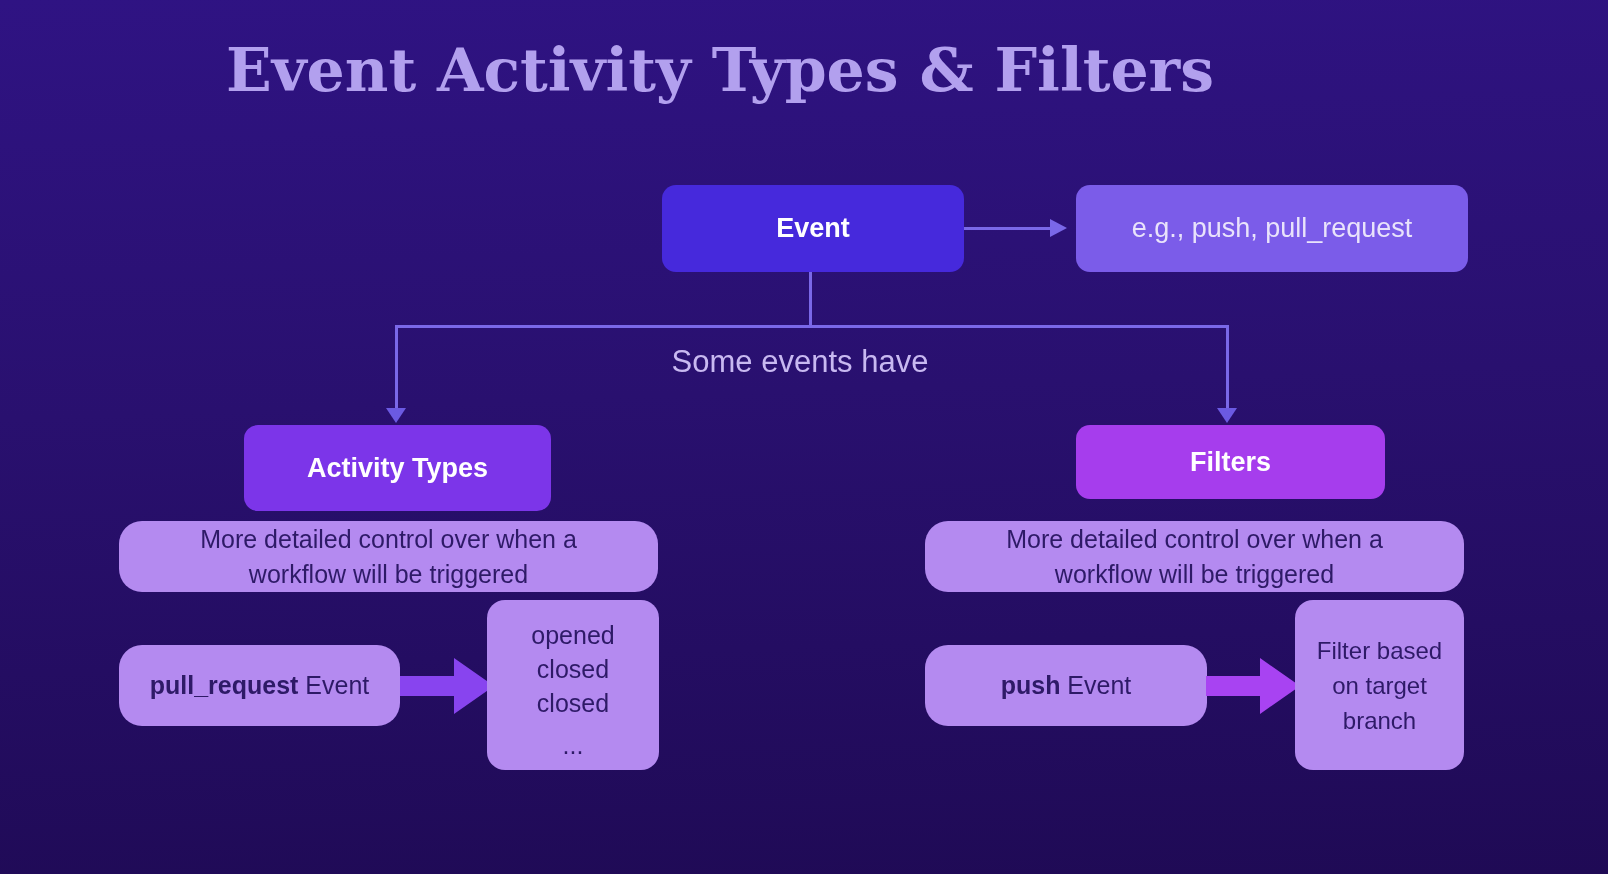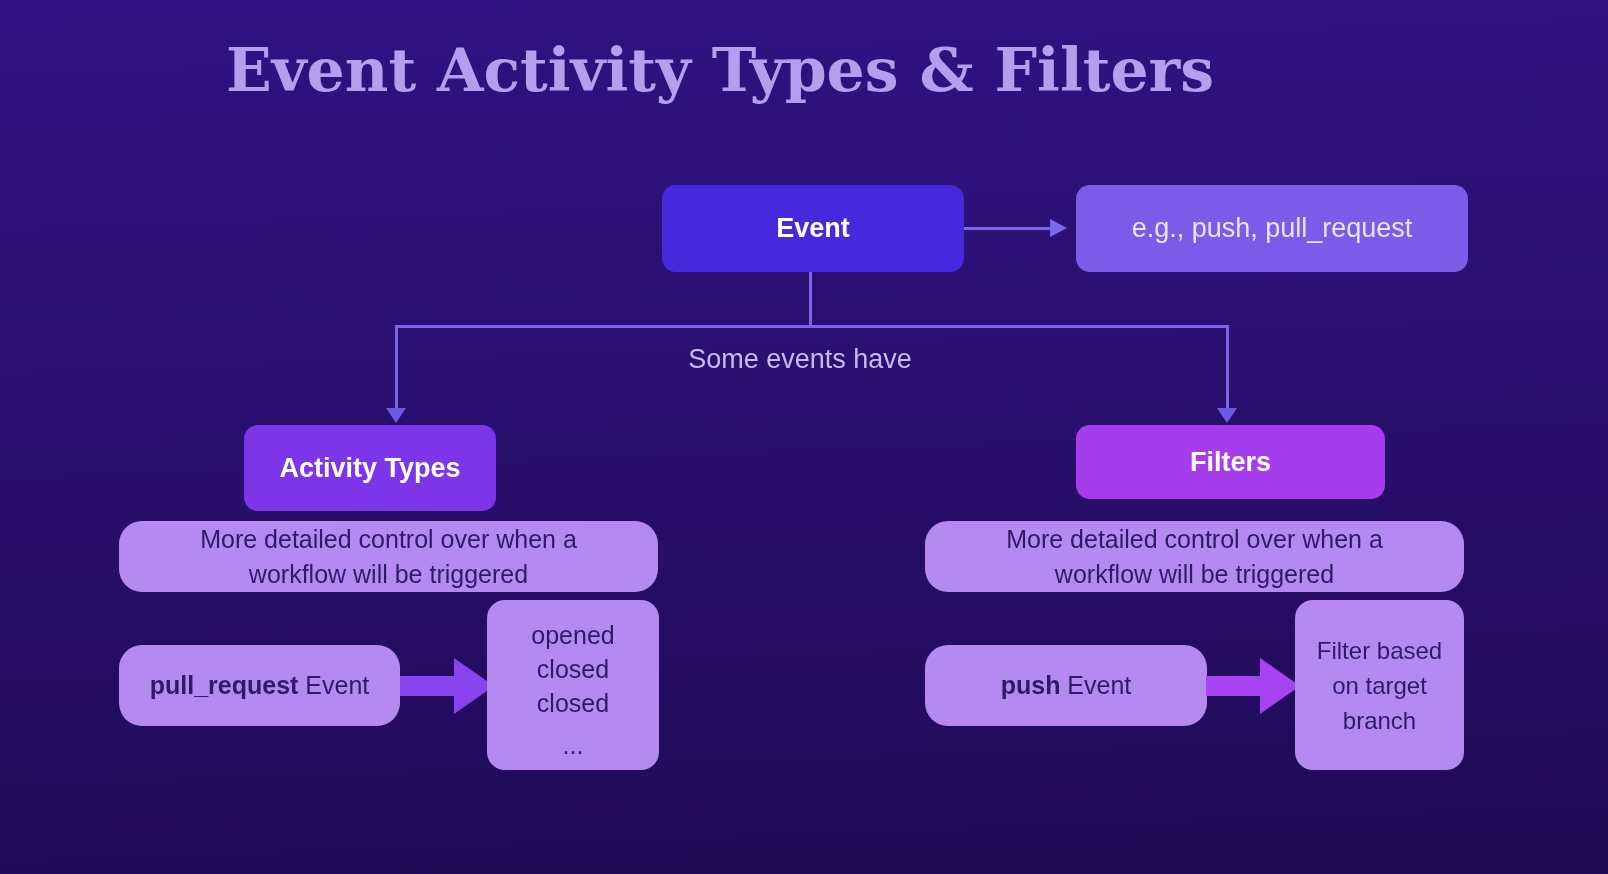--- a/index.html
+++ b/index.html
@@ -18,21 +18,21 @@
   
   .title{position:absolute;left:226px;top:32px;font-family:"DejaVu Serif",serif;
     font-weight:bold;font-size:60px;line-height:76px;color:#b2a0ee;white-space:nowrap;}
   
   .node{position:absolute;display:flex;align-items:center;justify-content:center;
     text-align:center;border-radius:14px;}
   .node-label{font-size:27px;font-weight:bold;color:#ffffff;}
   .event-node{left:662px;top:185px;width:302px;height:87px;background:#4629dc;}
   .example-node{left:1076px;top:185px;width:392px;height:87px;background:#7b5ce9;}
   .example-node .eg-text{font-size:27px;color:#e9e3fb;font-weight:normal;}
-  .activity-node{left:244px;top:425px;width:252px;height:86px;background:#7c35e9;}
+  .activity-node{left:244px;top:425px;width:307px;height:86px;background:#7c35e9;}
   .filters-node{left:1076px;top:425px;width:309px;height:74px;background:#a63ded;}
   .info-box{background:#b48af0;color:#2e1a67;font-size:25px;line-height:35px;border-radius:23px;}
   .left-info{left:119px;top:521px;width:539px;height:71px;padding:0 34px;box-sizing:border-box;}
   .right-info{left:925px;top:521px;width:539px;height:71px;padding:0 34px;box-sizing:border-box;}
   .pull-request-box{left:119px;top:645px;width:281px;height:81px;}
   .push-box{left:925px;top:645px;width:282px;height:81px;}
   .values-box{left:487px;top:600px;width:172px;height:170px;border-radius:18px;
     flex-direction:column;justify-content:flex-start;padding-top:18px;box-sizing:border-box;}
   .values-box .value-line{line-height:34px;}
   .values-box .value-ellipsis{line-height:34px;margin-top:8px;}
@@ -48,21 +48,21 @@
   .arrowhead-down{position:absolute;width:0;height:0;
     border-left:10px solid transparent;border-right:10px solid transparent;
     border-top:15px solid #6b5ae2;}
   .ah-left{left:386px;top:408px;}
   .ah-right{left:1217px;top:408px;}
   .arrow-right-line{left:964px;top:227px;width:92px;height:3px;}
   .arrowhead-right{position:absolute;left:1050px;top:219px;width:0;height:0;
     border-top:9px solid transparent;border-bottom:9px solid transparent;
     border-left:17px solid #7a68e8;}
   .branch-label{position:absolute;left:640px;top:344px;width:320px;text-align:center;
-    font-size:27px;color:#c8b9f1;}
+    font-size:31px;color:#c8b9f1;}
   .block-arrow{position:absolute;width:96px;height:60px;}
   .block-arrow-left{left:400px;top:656px;}
   .block-arrow-right{left:1206px;top:656px;}
 </style>
 </head>
 <body>
 
 <div class="page">
 
 

